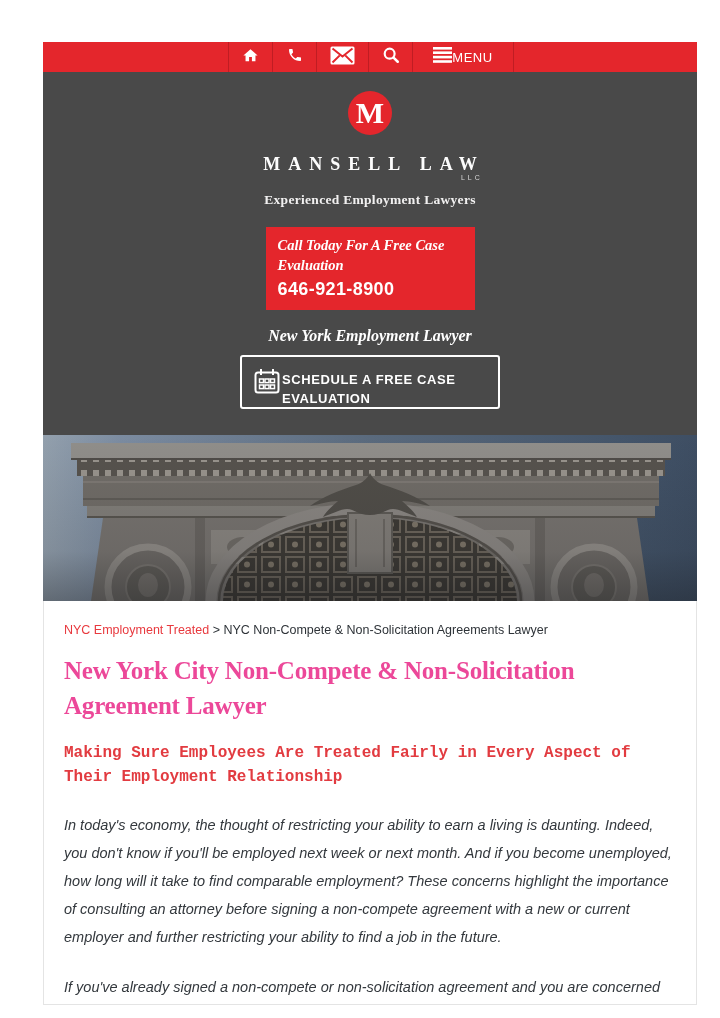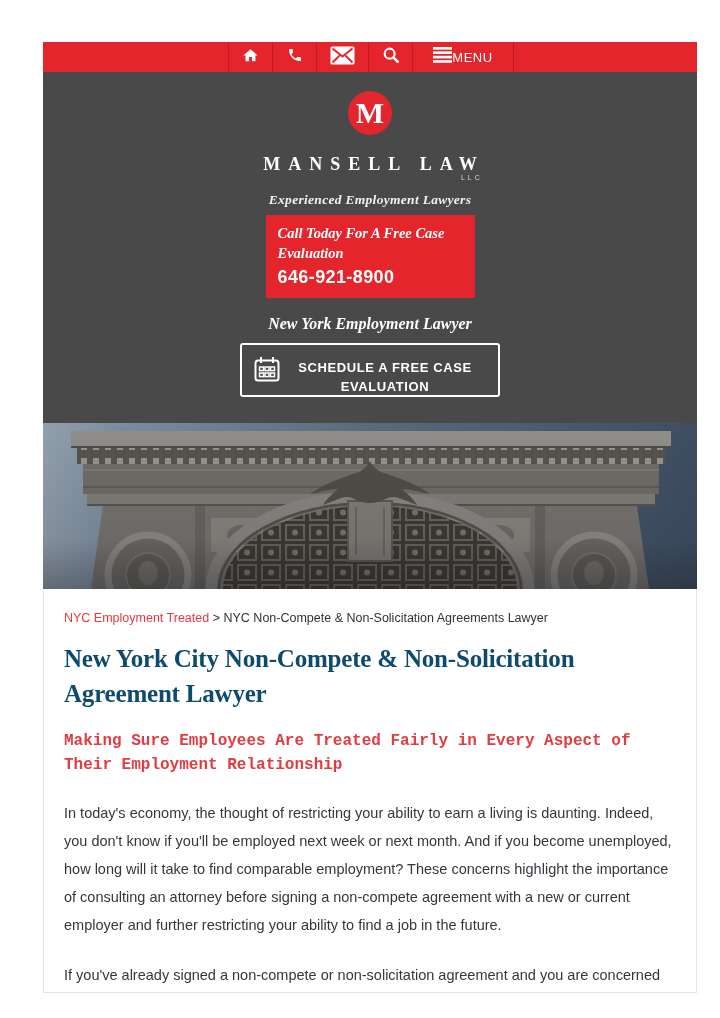--- a/index.html
+++ b/index.html
@@ -18,46 +18,46 @@
   
   .header { background:#494949; display:flex; flex-direction:column; align-items:center; padding-bottom:26px; }
   .logo { display:flex; flex-direction:column; align-items:center; cursor:pointer; }
   .logo-circle { margin-top:19px; width:44px; height:44px; border-radius:50%; background:#e4262c;
                  display:flex; align-items:center; justify-content:center; }
   .logo-m { font-family:"Liberation Serif",serif; font-size:30px; color:#fff; font-weight:bold; }
   .logo-nameblock { margin-top:19px; text-align:center; }
   .logo-name { color:#fdfdfd; font-family:"Liberation Serif",serif; font-size:18px; font-weight:bold;
                letter-spacing:8px; white-space:nowrap; text-indent:8px; }
   .logo-llc { color:#d9d9d9; font-size:7px; letter-spacing:3px; text-align:right; margin:-1px 2px 0 0; }
-  .tagline { margin-top:11px; font-family:"Liberation Serif",serif; font-style:italic; font-weight:bold;
+  .tagline { margin-top:11px; font-family:"Liberation Serif",serif; font-weight:bold;
              font-size:13.5px; color:#f2f1f1; letter-spacing:.3px; }
-  .cta-box { margin-top:7px; width:209px; min-height:63px; background:#e4262c; padding:9px 12px 10px; }
+  .cta-box { margin-top:19px; width:209px; min-height:63px; background:#e4262c; padding:9px 12px 10px; }
   .cta-line { color:#fff; font-family:"Liberation Serif",serif; font-style:italic; font-weight:bold;
               font-size:14.5px; line-height:1.35; }
   .cta-phone { color:#fff; font-size:18px; font-weight:bold; letter-spacing:.4px; margin-top:4px; cursor:pointer; }
   .subheading { margin-top:17px; color:#fff; font-family:Liberation Serif, serif; font-style:italic;
                 font-weight:bold; font-size:16px; }
   .schedule-btn { margin-top:10px; width:260px; height:54px; background:transparent; border:2px solid #fff;
                   border-radius:3px; color:#fff; display:flex; align-items:center; padding:0 10px; cursor:pointer; }
-  .schedule-text { flex:1; text-align:center; font-size:13px; font-weight:bold; letter-spacing:.6px;
+  .schedule-text { flex:1; text-align:left; font-size:13px; font-weight:bold; letter-spacing:.6px;
                    line-height:1.45; font-family:"Liberation Sans",sans-serif;margin-top:16px; }
 
   
   .hero { height:166px; line-height:0; }
   .hero svg { display:block; }
 
   
   .content { border:1px solid #e4e4e4; border-top:none; padding:22px 20px 0; height:404px; overflow:hidden; }
   .breadcrumb { font-size:12.5px; color:#2e3338; }
   .breadcrumb .crumb-link { color:#e8393e; cursor:pointer; text-decoration:none; }
   .page-title { margin-top:16px; font-family:"Liberation Serif",serif; font-weight:bold; font-size:25px;
-                line-height:1.4; color:#0c4a6e; letter-spacing:-.2px; }
+                line-height:1.4; color:#ec4899; letter-spacing:-.2px; }
   .page-subtitle { margin-top:18px; font-family:Liberation Mono, monospace; font-weight:bold; font-size:16px;
                    line-height:1.5; color:#e23b40; }
-  .para { margin-top:22px; font-size:14.5px; line-height:28px; color:#33383d; }
+  .para { margin-top:22px; font-size:14.5px; line-height:28px; color:#33383d;font-style:italic; }
 </style>
 </head>
 <body>
 
 <div class="container">
 
   <div class="topbar">
     <div class="topbar-spacer"></div>
     <div class="icon-cell">
       <span>

